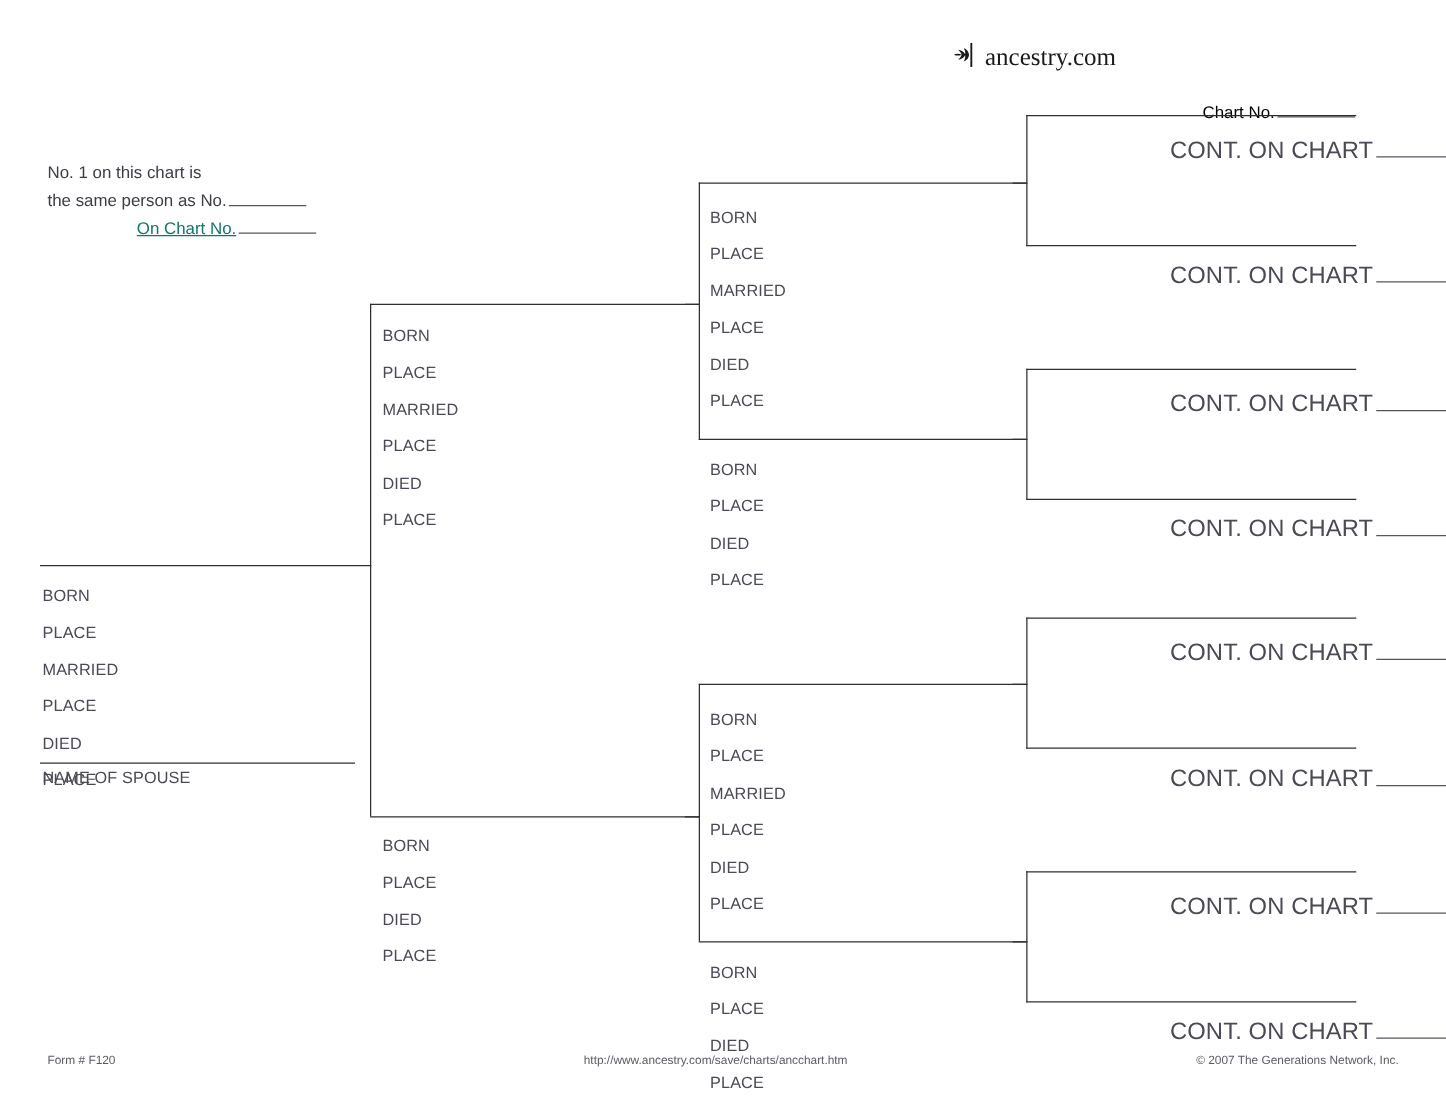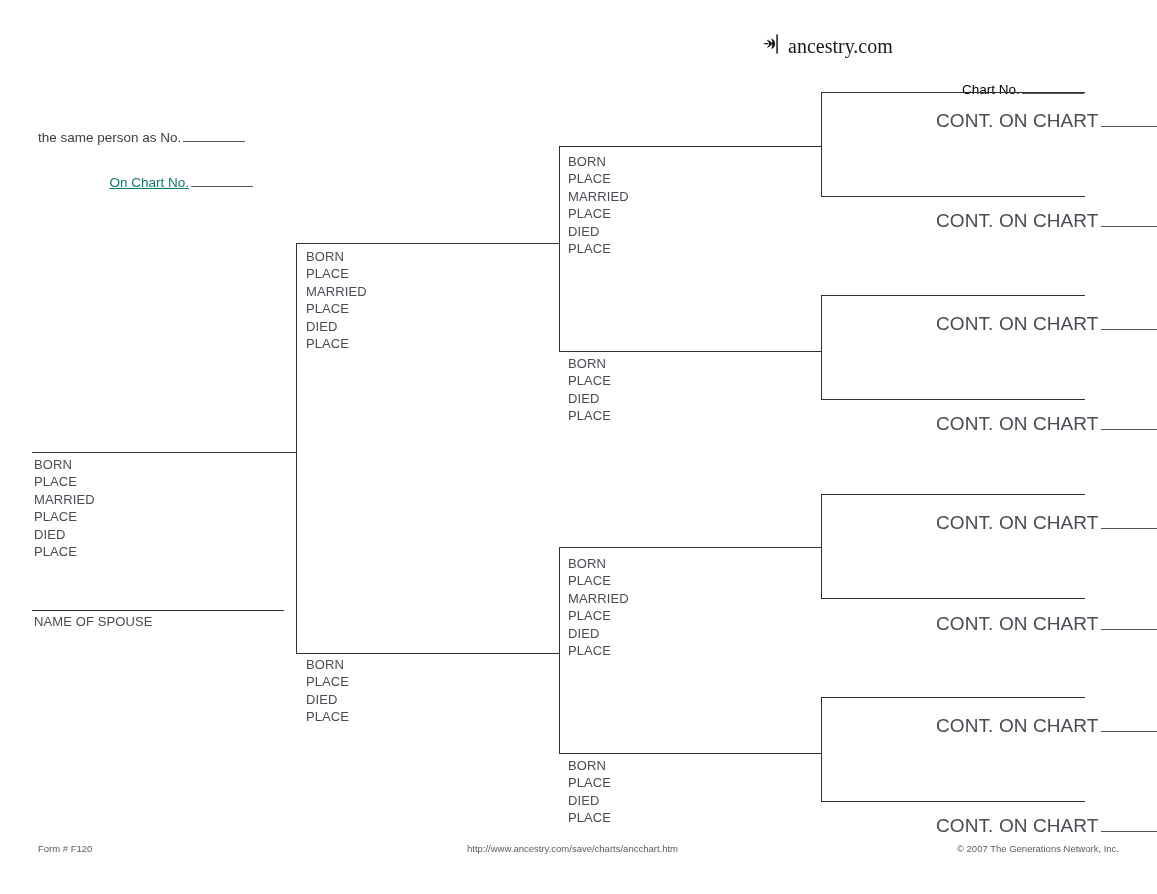--- a/index.html
+++ b/index.html
@@ -98,21 +98,21 @@
   }
 
   
   .fields {
     position: absolute;
     font-size: 13px;
     line-height: 17.4px;
     color: #4a4a54;
     letter-spacing: 0.1px;
   }
-  .fields div { white-space: nowrap; }
+  .fields div { white-space: nowrap; margin-top: 12px; }
 
   .caption {
     position: absolute;
     font-size: 13px;
     color: #4a4a54;
     white-space: nowrap;
     letter-spacing: 0.1px;
   }
   .cont {
     position: absolute;
@@ -150,20 +150,21 @@
       </svg>
     </span>
     <span class="logo-text">ancestry.com</span>
   </div>
 
   <div class="chartno">
     <span>Chart No.</span><span class="blank"></span>
   </div>
 
   <div class="sameperson">
+    <div>No. 1 on this chart is</div>
     <div><span>the same person as No.</span><span class="blank"></span></div>
   </div>
 
   <div class="onchartno">
     <span>On Chart No.</span><span class="blank"></span>
   </div>
 
   <div class="hline" style="left:32px; top:452px; width:252px;"></div>
   <div class="fields" style="left:34px; top:456px;">
     <div>BORN</div>

